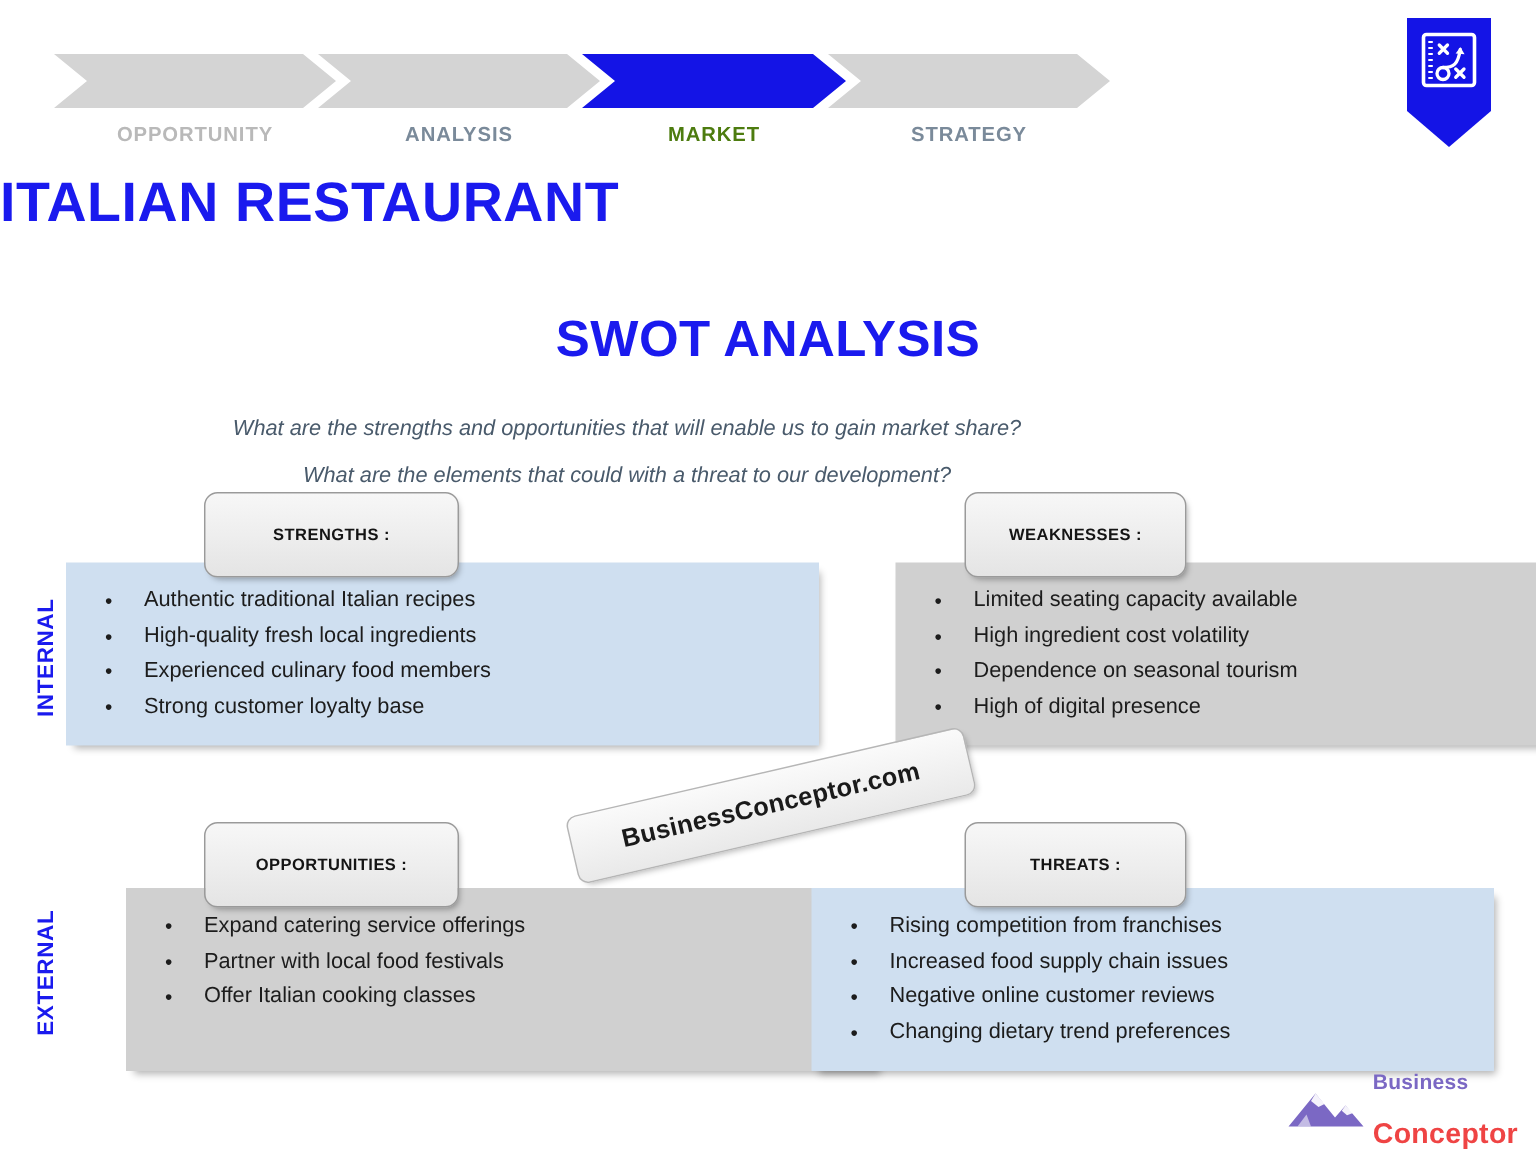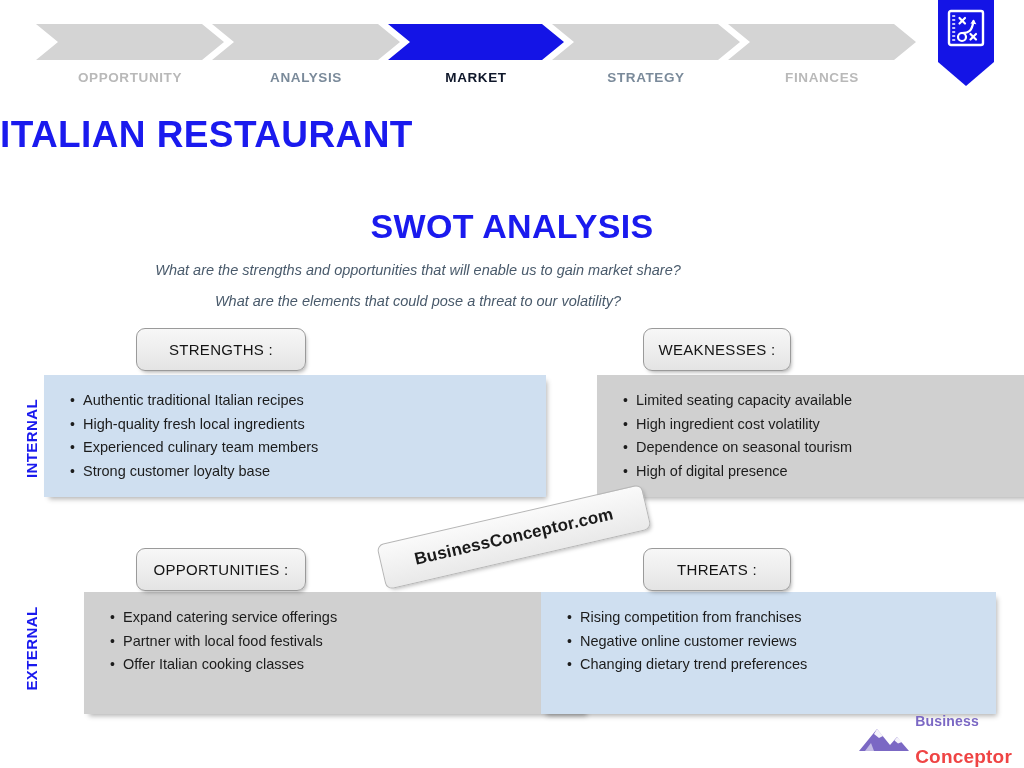--- a/index.html
+++ b/index.html
@@ -12,21 +12,21 @@
     width: 1024px; height: 768px;
     position: relative;
     overflow: hidden;
     font-family: "Liberation Sans", sans-serif;
     -webkit-font-smoothing: antialiased;
   }
 
   
   #nav-bar {
     position: absolute;
-    left: 0; top: 0;
+    left: 0; top: 12px;
     width: 1024px; height: 96px;
   }
   .chevron-step {
     position: absolute;
     top: 24px;
     height: 36px;
   }
   .chevron-shape {
     width: 100%; height: 36px;
     background: #d4d4d4;
@@ -43,21 +43,21 @@
     top: 46px;
     width: 100%;
     text-align: center;
     font-size: 13.5px;
     font-weight: bold;
     letter-spacing: 0.6px;
     color: #b9b9b9;
     white-space: nowrap;
   }
   .chevron-step.semi .chevron-label { color: #7a8a9a; }
-  .chevron-step.active .chevron-label { color: #0f172a; }
+  .chevron-step.active .chevron-label { color: #4d7c0f; }
 
   
   #top-banner {
     position: absolute;
     right: 30px; top: 0;
     width: 56px; height: 86px;
     background: #1414e6;
     -webkit-clip-path: polygon(0 0, 100% 0, 100% 72%, 50% 100%, 0 72%);
     clip-path: polygon(0 0, 100% 0, 100% 72%, 50% 100%, 0 72%);
   }
@@ -81,20 +81,21 @@
     color: #1a1aee;
     letter-spacing: 0.3px;
   }
   .subtitle-line {
     position: absolute;
     left: 0; width: 836px;
     text-align: center;
     font-style: italic;
     font-size: 14.5px;
     color: #495a6b;
+    margin-top: 16px;
   }
   #subtitle-1 { top: 262px; }
   #subtitle-2 { top: 293px; }
 
   
   .axis-label {
     position: absolute;
     font-size: 15px;
     font-weight: bold;
     color: #1a1aee;
@@ -123,43 +124,43 @@
   .bullet-list {
     list-style: none;
     margin: 0;
     padding: 14px 0 0 0;
   }
   .bullet-item {
     position: relative;
     font-size: 14.5px;
     color: #1c1c1c;
     line-height: 23.5px;
-    padding-left: 39px;
+    padding-left: 52px;
   }
   .bullet-item::before {
     content: "\2022";
     position: absolute;
     left: 26px;
     color: #1c1c1c;
     font-size: 14px;
   }
 
   
   .quad-pill {
     position: absolute;
-    height: 43px;
+    height: 57px;
     border: 1px solid #9a9a9a;
     border-radius: 9px;
     background: linear-gradient(180deg, #f7f7f7 0%, #ededed 55%, #e4e4e4 100%);
     box-shadow: 2px 3px 4px -2px rgba(0,0,0,0.35);
     display: flex;
     align-items: center;
     justify-content: center;
-    font-size: 15px;
-    font-weight: normal;
+    font-size: 11px;
+    font-weight: bold;
     color: #141414;
     letter-spacing: 0.3px;
   }
   #pill-strengths     { left: 136px; top: 328px; width: 170px; }
   #pill-weaknesses    { left: 643px; top: 328px; width: 148px; }
   #pill-opportunities { left: 136px; top: 548px; width: 170px; }
   #pill-threats       { left: 643px; top: 548px; width: 148px; }
 
   
   #watermark-ribbon {
@@ -226,24 +227,20 @@
   <div class="chevron-step active" id="step-2" style="left:388px; width:176px;">
     <div class="chevron-shape"></div>
     <div class="chevron-label">MARKET</div>
   </div>
 
   <div class="chevron-step semi" id="step-3" style="left:552px; width:188px;">
     <div class="chevron-shape"></div>
     <div class="chevron-label">STRATEGY</div>
   </div>
 
-  <div class="chevron-step" id="step-4" style="left:728px; width:188px;">
-    <div class="chevron-shape"></div>
-    <div class="chevron-label">FINANCES</div>
-  </div>
 
   <div id="top-banner">
     <svg width="38" height="38" viewBox="0 0 38 38" xmlns="http://www.w3.org/2000/svg">
       <rect x="2" y="2" width="34" height="34" rx="2" fill="none" stroke="#ffffff" stroke-width="2.4"></rect>
       <line x1="5.2" y1="7" x2="8.2" y2="7" stroke="#ffffff" stroke-width="1.3"></line>
       <line x1="5.2" y1="11" x2="8.2" y2="11" stroke="#ffffff" stroke-width="1.3"></line>
       <line x1="5.2" y1="15" x2="8.2" y2="15" stroke="#ffffff" stroke-width="1.3"></line>
       <line x1="5.2" y1="19" x2="8.2" y2="19" stroke="#ffffff" stroke-width="1.3"></line>
       <line x1="5.2" y1="23" x2="8.2" y2="23" stroke="#ffffff" stroke-width="1.3"></line>
       <line x1="5.2" y1="27" x2="8.2" y2="27" stroke="#ffffff" stroke-width="1.3"></line>
@@ -257,30 +254,30 @@
       <circle cx="15" cy="28" r="4" fill="none" stroke="#ffffff" stroke-width="2.2"></circle>
       <path d="M15 24 C 22 24, 25 22, 26.5 12" fill="none" stroke="#ffffff" stroke-width="2.2" stroke-linecap="round"></path>
       <path d="M23.4 14.6 L26.6 10.5 L29.4 15.2 Z" fill="#ffffff"></path>
     </svg>
   </div>
 </div>
 
 <div id="main-title">ITALIAN RESTAURANT</div>
 <div id="swot-title">SWOT ANALYSIS</div>
 <div class="subtitle-line" id="subtitle-1">What are the strengths and opportunities that will enable us to gain market share?</div>
-<div class="subtitle-line" id="subtitle-2">What are the elements that could pose a threat to our volatility?</div>
+<div class="subtitle-line" id="subtitle-2">What are the elements that could with a threat to our development?</div>
 
 <div class="axis-label" id="axis-internal">INTERNAL</div>
 <div class="axis-label" id="axis-external">EXTERNAL</div>
 
 <div class="quad-box blue" id="box-strengths">
   <ul class="bullet-list">
     <li class="bullet-item">Authentic traditional Italian recipes</li>
     <li class="bullet-item">High-quality fresh local ingredients</li>
-    <li class="bullet-item">Experienced culinary team members</li>
+    <li class="bullet-item">Experienced culinary food members</li>
     <li class="bullet-item">Strong customer loyalty base</li>
   </ul>
 </div>
 
 <div class="quad-box gray" id="box-weaknesses">
   <ul class="bullet-list">
     <li class="bullet-item">Limited seating capacity available</li>
     <li class="bullet-item">High ingredient cost volatility</li>
     <li class="bullet-item">Dependence on seasonal tourism</li>
     <li class="bullet-item">High of digital presence</li>
@@ -291,20 +288,21 @@
   <ul class="bullet-list">
     <li class="bullet-item">Expand catering service offerings</li>
     <li class="bullet-item">Partner with local food festivals</li>
     <li class="bullet-item">Offer Italian cooking classes</li>
   </ul>
 </div>
 
 <div class="quad-box blue" id="box-threats">
   <ul class="bullet-list">
     <li class="bullet-item">Rising competition from franchises</li>
+    <li class="bullet-item">Increased food supply chain issues</li>
     <li class="bullet-item">Negative online customer reviews</li>
     <li class="bullet-item">Changing dietary trend preferences</li>
   </ul>
 </div>
 
 <div class="quad-pill" id="pill-strengths">STRENGTHS :</div>
 <div class="quad-pill" id="pill-weaknesses">WEAKNESSES :</div>
 <div class="quad-pill" id="pill-opportunities">OPPORTUNITIES :</div>
 <div class="quad-pill" id="pill-threats">THREATS :</div>
 

